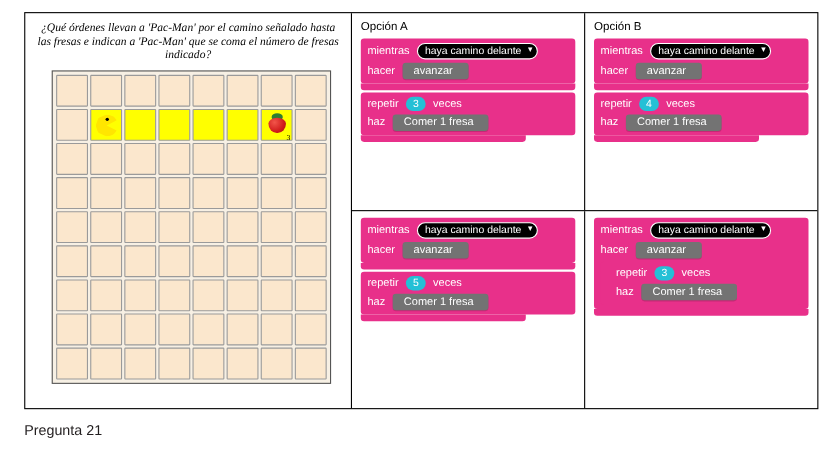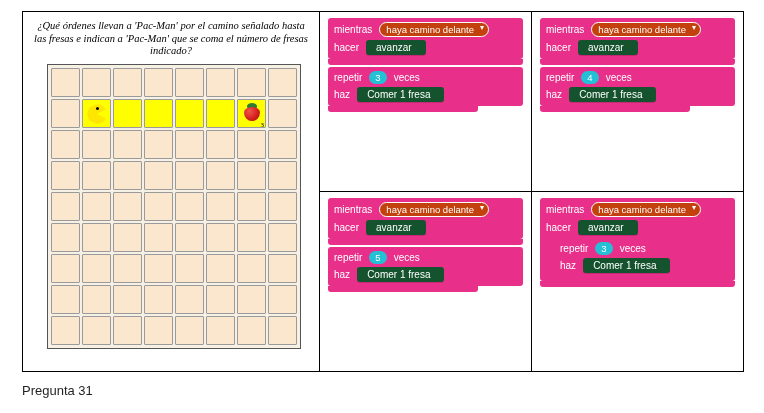--- a/index.html
+++ b/index.html
@@ -169,39 +169,39 @@
     margin-bottom: 3px;
   }
   .row:last-child { margin-bottom: 0; }
   .kw {
     color: #ffffff;
     font-size: 10px;
     font-family: "Liberation Sans", sans-serif;
     white-space: nowrap;
   }
   .dropdown {
-    background: #c2410c;
+    background: #000000;
     border: 1.3px solid #ffffff;
     border-radius: 9px;
     color: #fff;
     font-size: 9.5px;
     padding: 1px 14px 1px 6px;
     position: relative;
     white-space: nowrap;
   }
   .dropdown::after {
     content: "▾";
     position: absolute;
     right: 4px;
     top: 0px;
     font-size: 8px;
     color: #fff;
   }
   .cyan-block {
-    background: #14532d;
+    background: #737373;
     border-radius: 3px;
     color: #ffffff;
     font-size: 10px;
     padding: 2px 14px 2px 10px;
     white-space: nowrap;
     box-shadow: 0 1px 0 rgba(0,0,0,0.15);
   }
   .repeat-block {
     background: #e8308a;
     border-radius: 3px;
@@ -345,20 +345,21 @@
           <div class="cell"></div>
         </div>
       </div>
     </div>
 
     <div class="col-right">
 
       <div class="right-row top">
 
         <div class="opt-cell left-cell">
+          <div class="opt-label">Opción A</div>
           <div class="prog">
             <div class="while-block">
               <div class="row">
                 <span class="kw">mientras</span>
                 <span class="dropdown">haya camino delante</span>
               </div>
               <div class="row">
                 <span class="kw">hacer</span>
                 <span class="cyan-block">avanzar</span>
               </div>
@@ -373,20 +374,21 @@
               <div class="row">
                 <span class="kw">haz</span>
                 <span class="cyan-block">Comer 1 fresa</span>
               </div>
             </div>
             <div class="strip short"></div>
           </div>
         </div>
 
         <div class="opt-cell">
+          <div class="opt-label">Opción B</div>
           <div class="prog">
             <div class="while-block">
               <div class="row">
                 <span class="kw">mientras</span>
                 <span class="dropdown">haya camino delante</span>
               </div>
               <div class="row">
                 <span class="kw">hacer</span>
                 <span class="cyan-block">avanzar</span>
               </div>
@@ -462,14 +464,14 @@
               </div>
             </div>
             <div class="strip"></div>
           </div>
         </div>
       </div>
 
     </div>
   </div>
 
-  <div class="footer-text">Pregunta 31</div>
+  <div class="footer-text">Pregunta 21</div>
 </div>
 
 </body></html>

